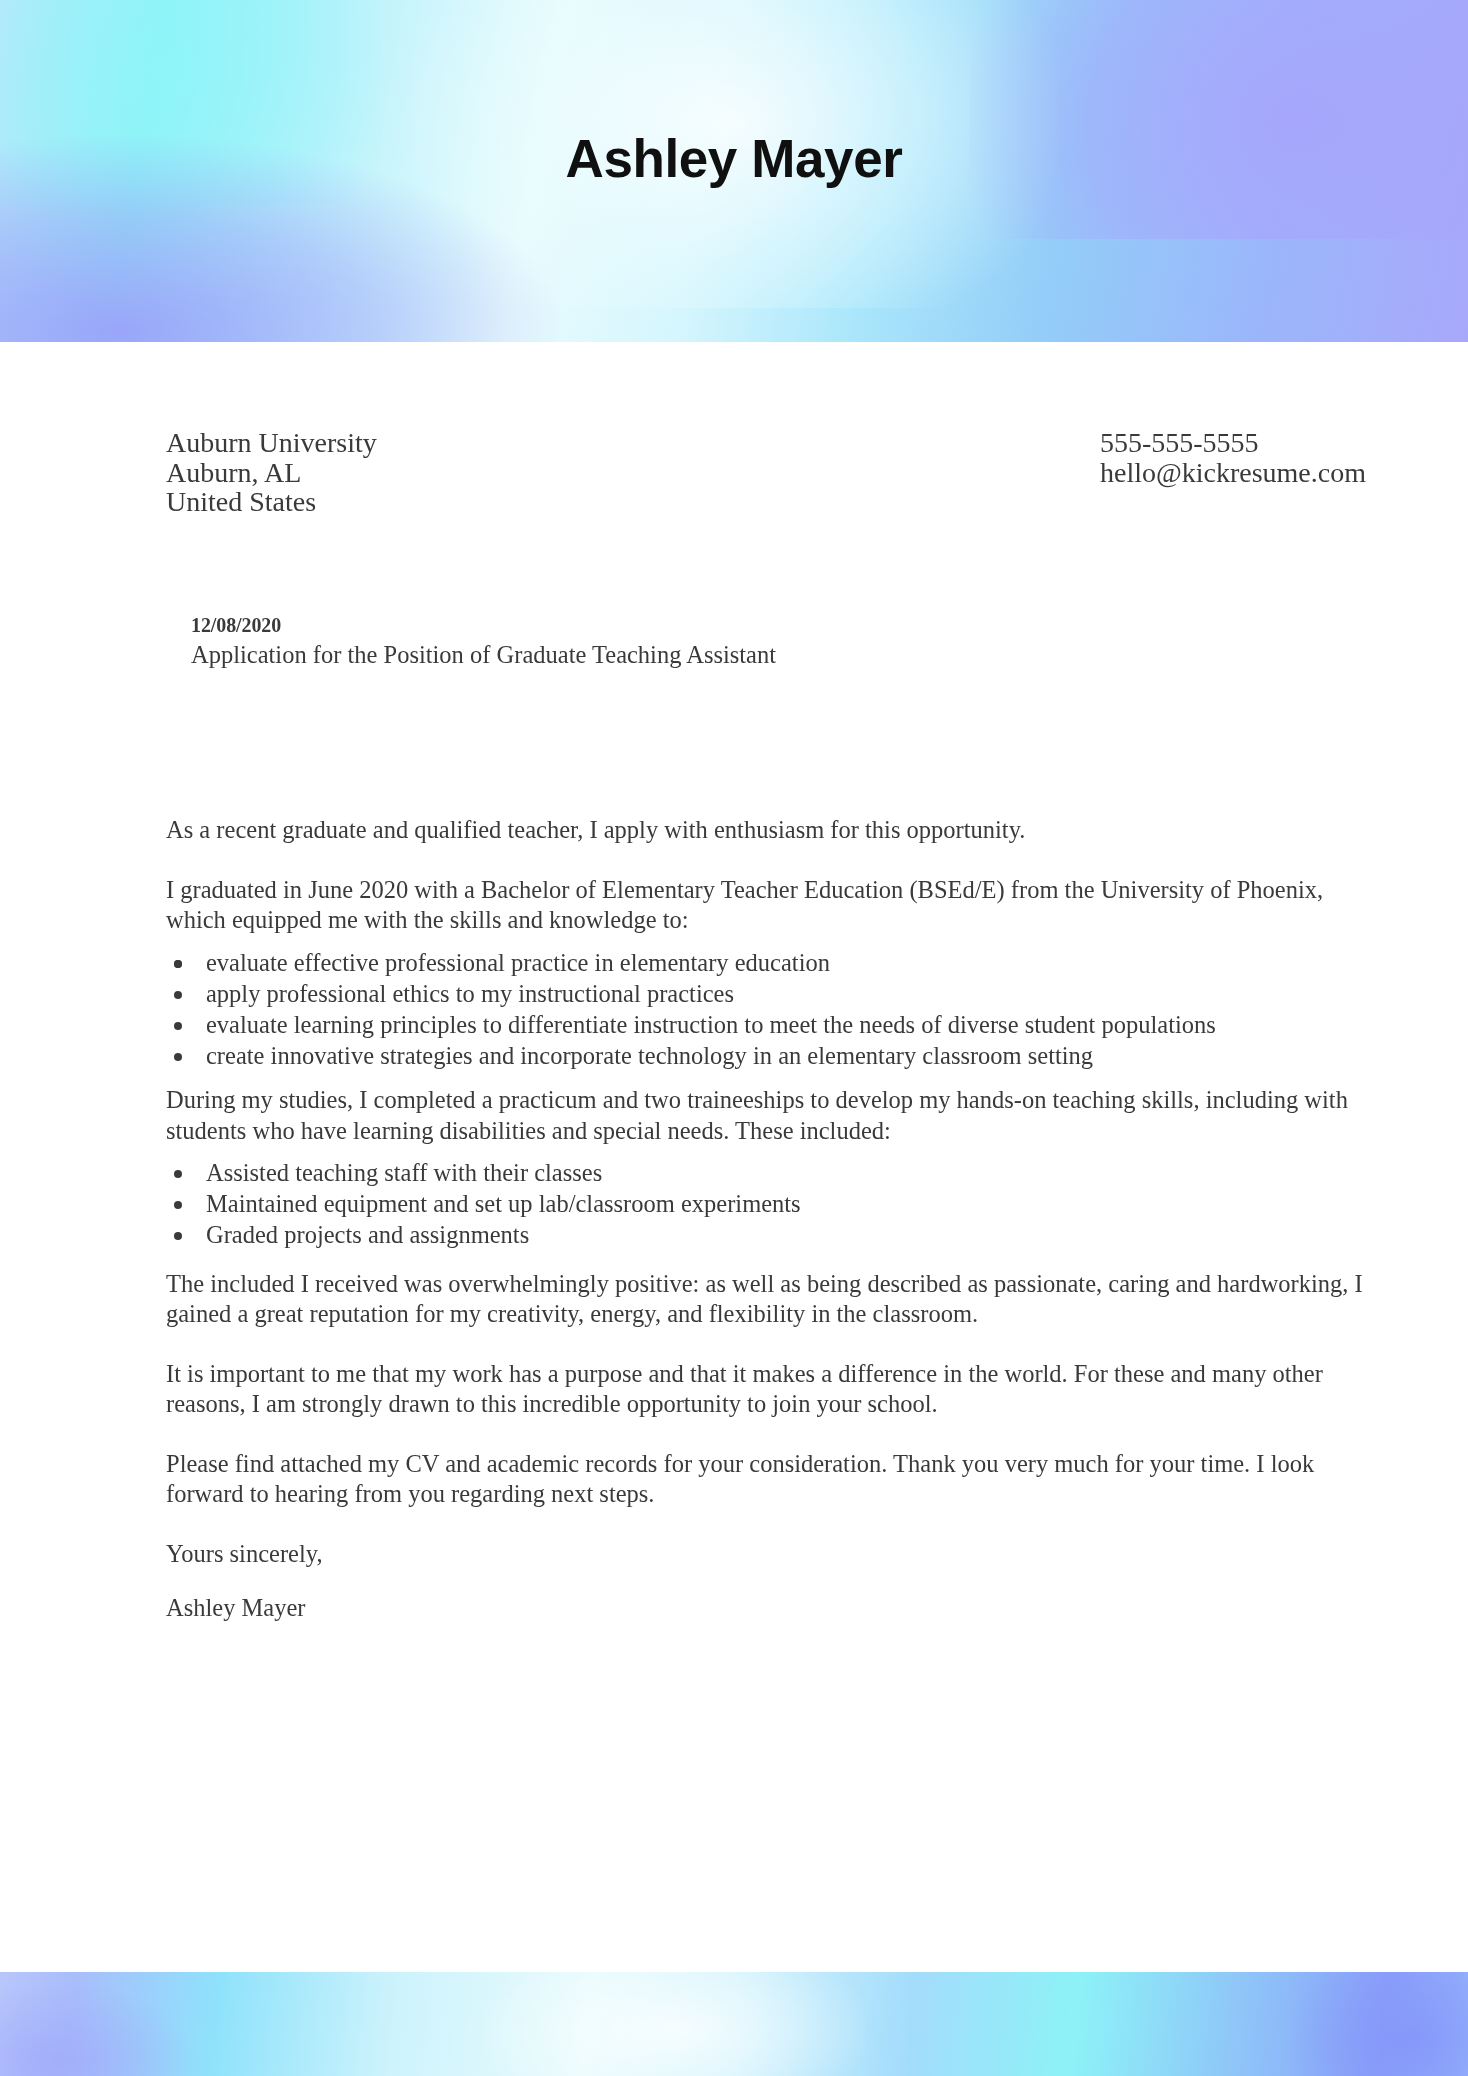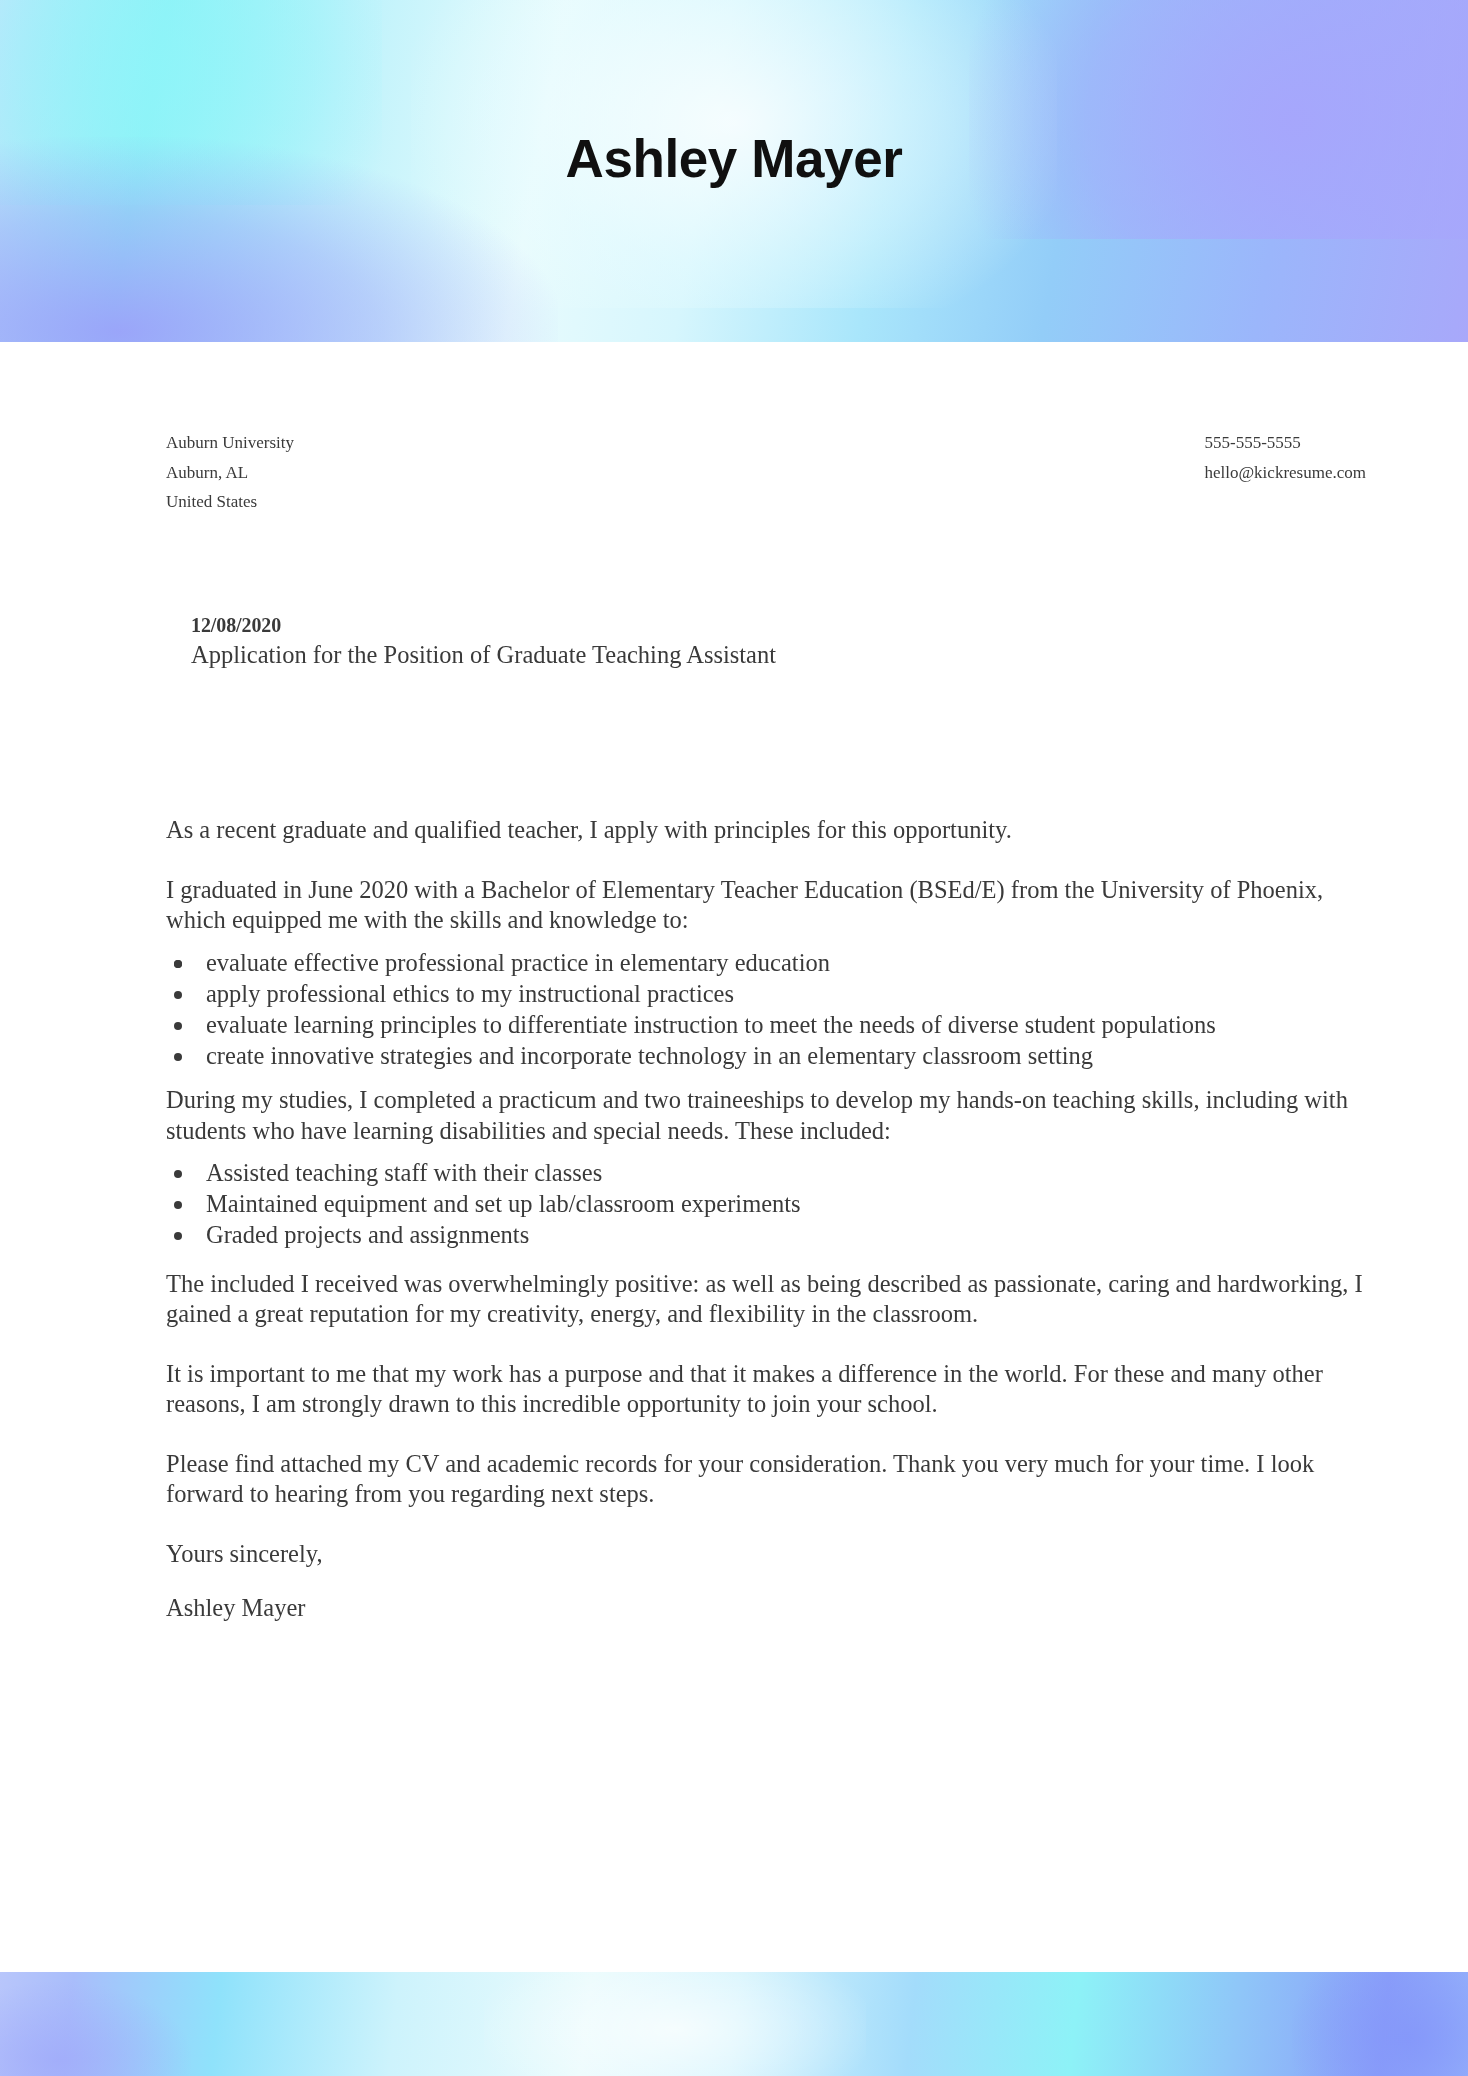--- a/index.html
+++ b/index.html
@@ -141,21 +141,21 @@
   }
 
   .meta-row {
     position: absolute;
     top: 428px;
     left: 0;
     width: 1200px;
     display: flex;
     justify-content: space-between;
     align-items: flex-start;
-    font-size: 17px;
+    font-size: 28px;
     line-height: 29.5px;
   }
   .meta-col.left { text-align: left; }
   .meta-col.right { text-align: left; }
   .meta-col div { white-space: nowrap; }
 
   #date-subject {
     position: absolute;
     top: 612px;
     left: 0;
@@ -238,21 +238,21 @@
   </div>
 
   <div id="date-subject">
     <div id="letter-date">12/08/2020</div>
     <div id="letter-subject">Application for the Position of Graduate Teaching Assistant</div>
   </div>
 
   <div id="letter-content">
 
 
-    <p>As a recent graduate and qualified teacher, I apply with principles for this opportunity.</p>
+    <p>As a recent graduate and qualified teacher, I apply with enthusiasm for this opportunity.</p>
 
     <p class="tight">I graduated in June 2020 with a Bachelor of Elementary Teacher Education (BSEd/E) from the University of Phoenix, which equipped me with the skills and knowledge to:</p>
 
     <ul class="bullets first" id="skills-list">
       <li>
         <span class="dot"></span>
       </li>
       <li>
         <span class="dot"></span>
         <span>evaluate effective professional practice in elementary education</span>

